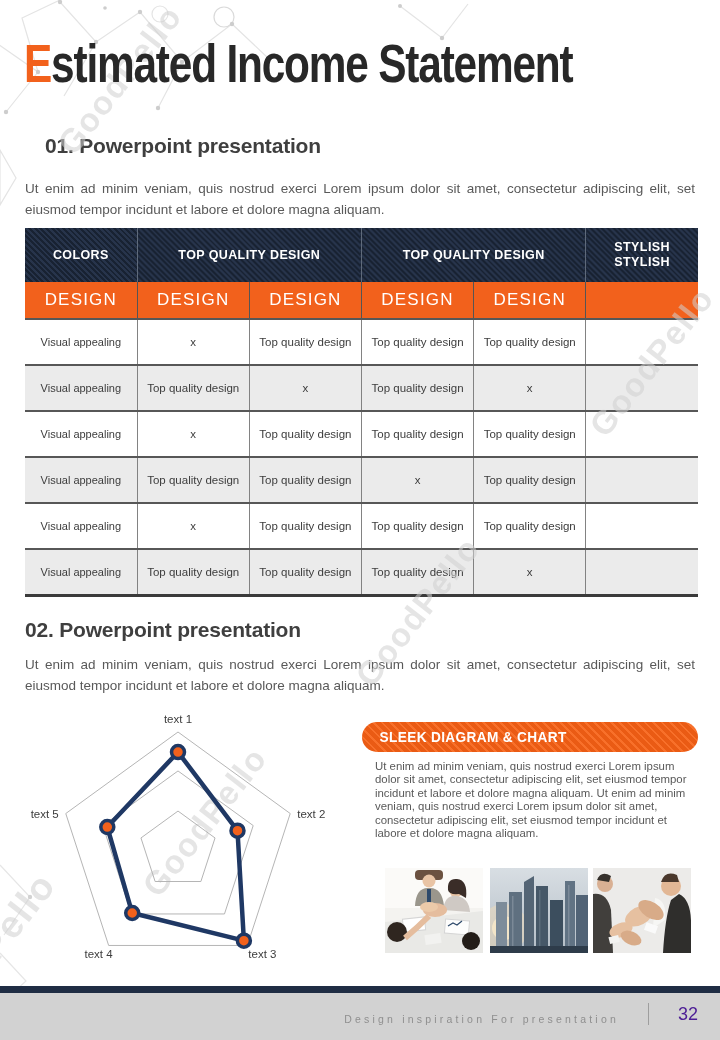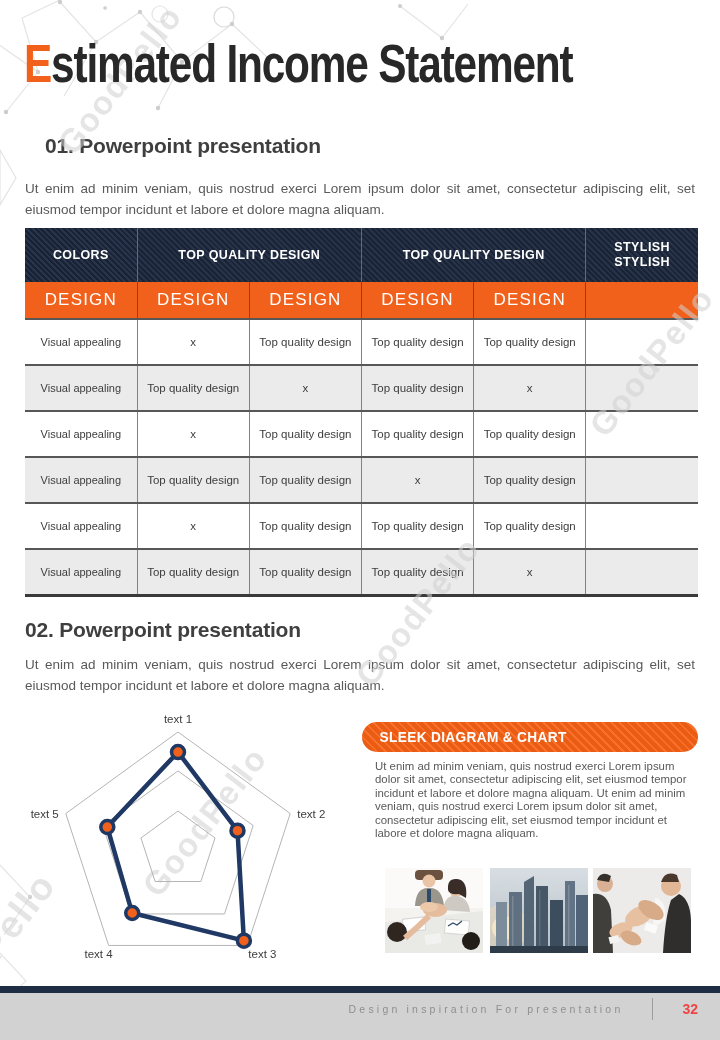--- a/index.html
+++ b/index.html
@@ -73,25 +73,25 @@
     font-size:11.4px;line-height:13.4px;color:#595959;
   }
   
   .photo{position:absolute;top:868px;width:98px;height:85px;z-index:6;overflow:hidden;}
   .photo svg{display:block;}
   
   .footer-line{position:absolute;left:0;top:986px;width:720px;height:7px;background:#1f2d44;z-index:4;}
   .footer-bar{position:absolute;left:0;top:993px;width:720px;height:47px;background:#d2d2d2;z-index:4;}
   .footer-content{
     position:absolute;right:22px;top:993px;height:32px;z-index:4;
-    display:flex;align-items:center;gap:29px;
+    display:flex;align-items:flex-end;gap:29px;
   }
   .footer-text{font-size:10.5px;letter-spacing:3.2px;color:#8f8f8f;white-space:nowrap;}
   .footer-divider{width:1px;height:22px;background:#9e9e9e;}
-  .footer-page{font-size:14px;font-weight:bold;color:#ef4444;}
+  .footer-page{font-size:18px;font-weight:normal;color:#4c1d95;}
 </style>
 </head>
 <body>
 
 <div class="slide">
 
   <svg class="decor" style="left:0;top:0;" width="490" height="235" viewBox="0 0 490 235">
     <g fill="none" stroke="#e4e4e4" stroke-width="1.2">
       <path d="M -8 40 L 38 72 L 6 112 M 38 72 L 22 18 L 60 0 M 60 2 L 96 42 L 140 12 M 96 42 L 64 96 M 140 12 L 182 62 L 232 24 M 182 62 L 158 108 M 232 24 L 268 58"></path>
       <path d="M 400 6 L 442 38 L 468 4"></path>

